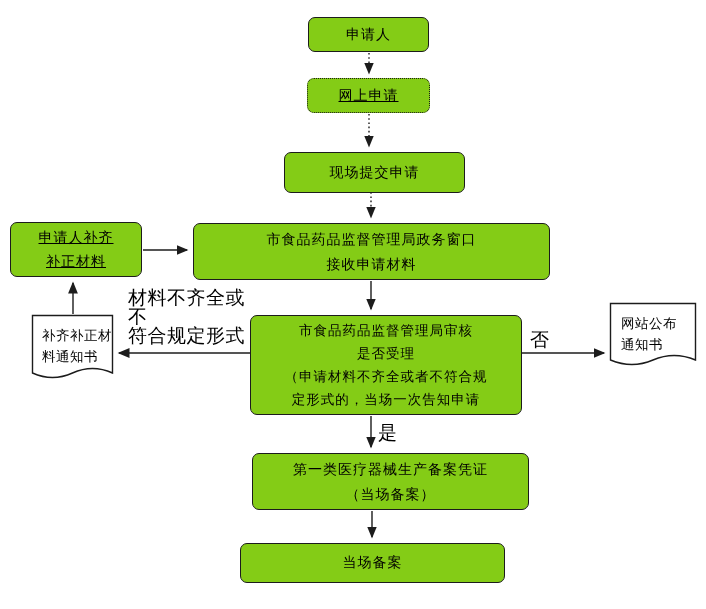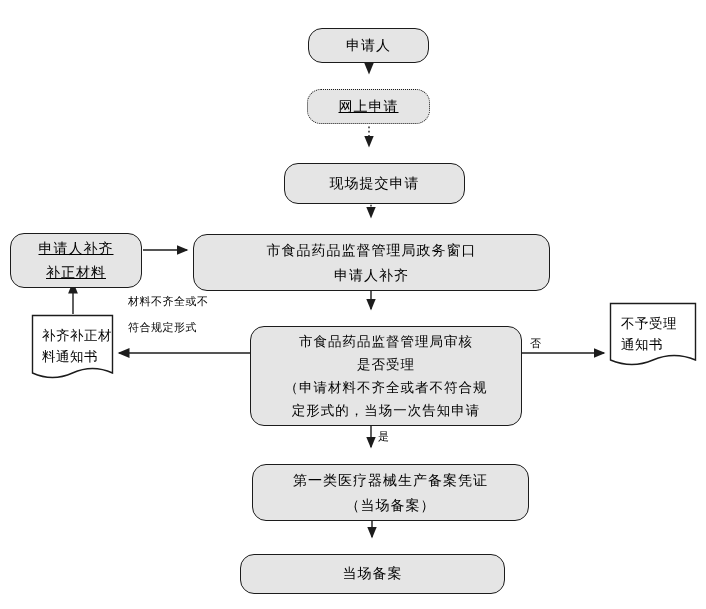--- a/index.html
+++ b/index.html
@@ -9,43 +9,42 @@
     background:#ffffff;
     font-family:"Liberation Serif","DejaVu Serif",serif;
     color:#000000;
     overflow:hidden;
   }
   svg.wires{position:absolute;left:0;top:0;width:706px;height:609px;}
   .node{
     position:absolute;
     box-sizing:border-box;
     border:1.5px solid #1c1c1c;
-    border-radius:14px;
-    background:#e5e5e5;
+    border-radius:7px;
+    background:#84cc16;
     display:flex;align-items:center;justify-content:center;
     text-align:center;
     white-space:pre-line;
     font-size:14px;
     line-height:24px;
     letter-spacing:1px;
-    margin-top:11px;
   }
   .node.dotted{border-style:dotted;}
   .doc-label{
     position:absolute;
     white-space:pre-line;
     font-size:13.5px;
     line-height:21px;
     letter-spacing:0.5px;
   }
   .edge-label{
     position:absolute;
     white-space:pre-line;
-    font-size:11px;
-    line-height:26px;
+    font-size:19px;
+    line-height:19px;
     letter-spacing:0.5px;
   }
   
   #n-applicant   {left:308px;top:17px;width:121px;height:35px;}
   #n-online      {left:307px;top:78px;width:123px;height:35px;text-decoration:underline;}
   #n-onsite      {left:284px;top:152px;width:181px;height:41px;}
   #n-window      {left:193px;top:223px;width:357px;height:57px;line-height:25px;}
   #n-supplement  {left:10px; top:222px;width:132px;height:55px;line-height:24px;text-decoration:underline;}
   #n-review      {left:250px;top:315px;width:272px;height:100px;line-height:23px;font-size:13.5px;}
   #n-certificate {left:252px;top:453px;width:277px;height:57px;line-height:25px;}
@@ -110,39 +109,39 @@
     </g>
   </svg>
 
   <div class="node" id="n-applicant">申请人</div>
 
   <div class="node dotted" id="n-online">网上申请</div>
 
   <div class="node" id="n-onsite">现场提交申请</div>
 
   <div class="node" id="n-window">市食品药品监督管理局政务窗口
-申请人补齐</div>
+接收申请材料</div>
 
   <div class="node" id="n-supplement">申请人补齐
 补正材料</div>
 
   <div class="node" id="n-review">市食品药品监督管理局审核
 是否受理
 （申请材料不齐全或者不符合规
 定形式的，当场一次告知申请</div>
 
   <div class="node" id="n-certificate">第一类医疗器械生产备案凭证
 （当场备案）</div>
 
   <div class="node" id="n-website">当场备案</div>
 
   <div class="doc-label" id="l-doc-supplement">补齐补正材
 料通知书</div>
 
-  <div class="doc-label" id="l-doc-reject">不予受理
+  <div class="doc-label" id="l-doc-reject">网站公布
 通知书</div>
 
   <div class="edge-label" id="l-incomplete">材料不齐全或不
 符合规定形式</div>
 
   <div class="edge-label" id="l-no">否</div>
 
   <div class="edge-label" id="l-yes">是</div>
 
 </div>

